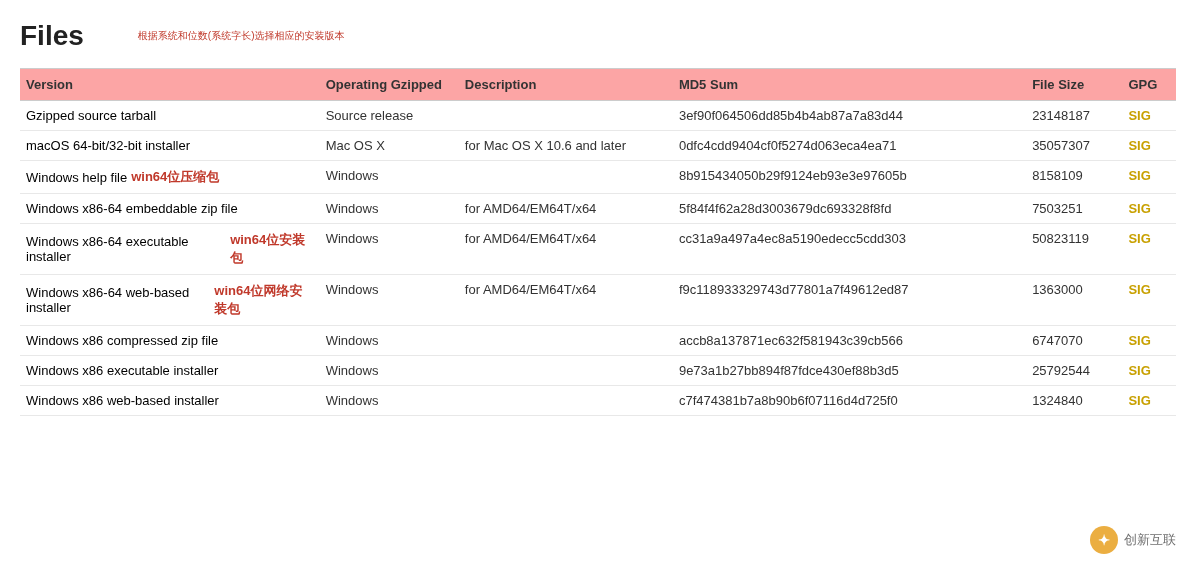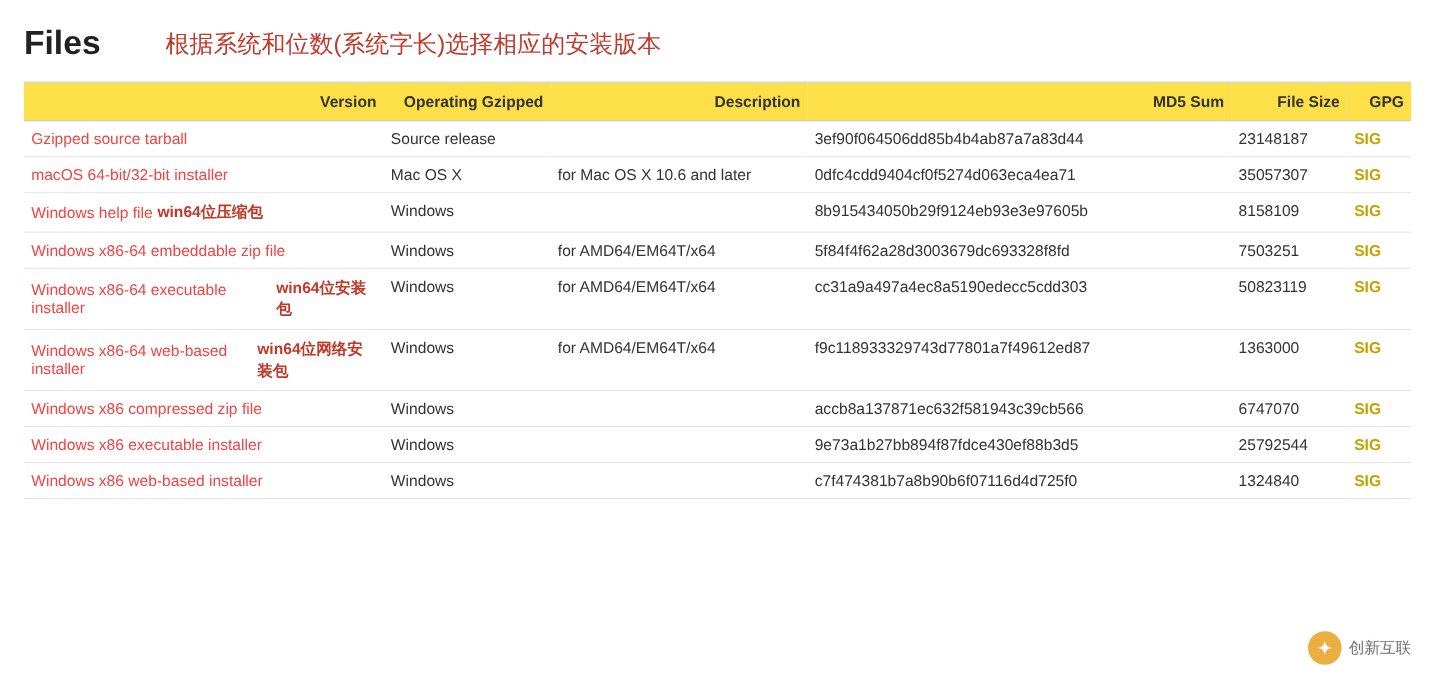--- a/index.html
+++ b/index.html
@@ -22,47 +22,47 @@
       gap: 24px;
     }
     .page-title {
       font-size: 28px;
       font-weight: bold;
       color: #222;
       margin-right: 30px;
     }
     .subtitle {
       color: #c0392b;
-      font-size: 20px;
+      font-size: 10px;
       font-weight: normal;
     }
     table {
       width: 100%;
       border-collapse: collapse;
     }
     thead tr {
       border-top: 1px solid #ccc;
       border-bottom: 1px solid #ccc;
     }
     th {
-      text-align: right;
+      text-align: left;
       padding: 8px 6px;
       font-weight: bold;
       color: #333;
-      background: #fde047;
+      background: #fca5a5;
       font-size: 13px;
     }
     td {
       padding: 7px 6px;
       font-size: 13px;
       border-bottom: 1px solid #e8e8e8;
       vertical-align: top;
     }
     .version-link {
-      color: #ef4444;
+      color: #000000;
       text-decoration: none;
       cursor: pointer;
     }
     .sig-link {
       color: #c8a000;
       text-decoration: none;
       font-weight: bold;
       cursor: pointer;
     }
     .annotation-red {

